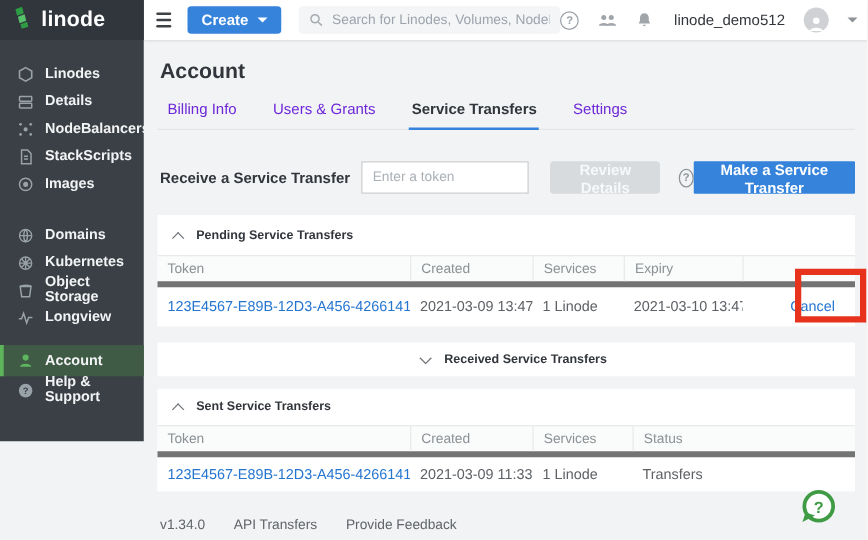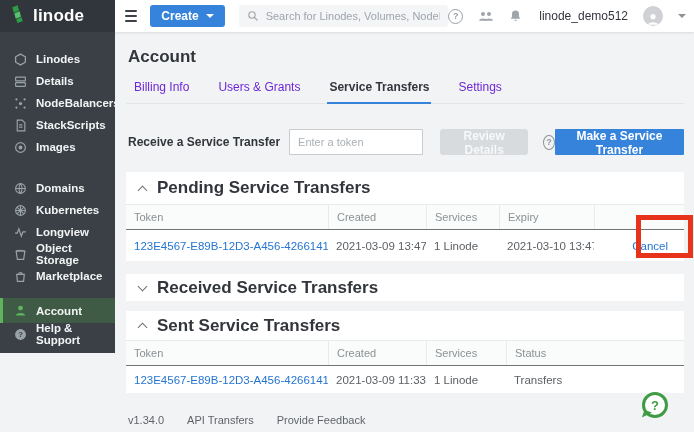--- a/index.html
+++ b/index.html
@@ -47,28 +47,28 @@
   .token-input { margin-left:9px; width:134px; height:26px; border:1px solid #cacdd0; background:#fff; padding:0 8px; font-size:11px; color:#32363c; font-family:inherit; }
   .token-input::placeholder { color:#aab0b6; }
   .btn-disabled { margin-left:17px; height:26px; padding:0 13px; background:#d7dbde; color:#f7f8f9; border:none; border-radius:3px; font-size:12px; font-weight:bold; font-family:inherit; cursor:default; }
   .help-q { margin-left:15px; width:15px; height:15px; border-radius:50%; border:1.5px solid #8e9398; color:#8e9398; font-size:9px; font-weight:bold; display:flex; align-items:center; justify-content:center; cursor:pointer; }
   .btn-primary { margin-left:auto; height:26px; padding:0 14px; background:#3683dc; color:#fff; border:none; border-radius:1px; font-size:12px; font-weight:bold; font-family:inherit; cursor:pointer; }
 
   .card { background:#fff; margin-top:13px; }
   .card.mt1 { margin-top:16px; }
   .card.mt2 { margin-top:10px; }
   .card-head { display:flex; align-items:center; height:32px; padding-left:13px; gap:11px; cursor:pointer; }
-  .card-head.short { height:27px; }
+  .card-head.short { height:27px;justify-content:center; }
   .card-head.sent { height:29px; }
   .chev { width:7px; height:7px; border-left:1.5px solid #6e7378; border-bottom:1.5px solid #6e7378; display:inline-block; flex:0 0 auto; }
   .chev.up { transform:rotate(135deg); margin-top:4px; }
   .chev.down { transform:rotate(-45deg); margin-top:-3px; }
-  .card-title { font-size:17px; font-weight:bold; color:#32363c; }
-
-  .table-head { display:flex; align-items:center; height:26px; background:#fafbfb; border-top:1px solid #e8eaec; border-bottom:1px solid #737373; }
+  .card-title { font-size:10px; font-weight:bold; color:#32363c; }
+
+  .table-head { display:flex; align-items:center; height:26px; background:#fafbfb; border-top:1px solid #e8eaec; border-bottom:5px solid #737373; }
   .th { font-size:11px; color:#8b9195; padding-left:8px; height:100%; display:flex; align-items:center; }
   .th + .th { border-left:1px solid #e8eaec; }
   .table-row { display:flex; align-items:center; height:31px; background:#fff; }
   .table-row.sent-row { height:27px; }
   .td { font-size:11.5px; color:#5d6165; padding-left:8px; white-space:nowrap; overflow:hidden; }
   .link { color:#2575d0; text-decoration:none; cursor:pointer; }
   .c-token { width:202px; } .c-created { width:98px; } .c-services { width:73px; } .c-expiry { width:95px; }
   .c-action { flex:1; display:flex; justify-content:flex-end; padding-right:16px; }
   .s-token { width:202px; } .s-created { width:98px; } .s-services { width:80px; } .s-status { flex:1; }
 
@@ -162,42 +162,33 @@
             <svg width="13" height="13" viewBox="0 0 24 24" fill="none" stroke="currentColor" stroke-width="2">
               <circle cx="12" cy="12" r="9"></circle>
               <path d="M12 3v18M3 12h18M5.6 5.6l12.8 12.8M18.4 5.6L5.6 18.4"></path>
             </svg>
           </span>
         <span>Kubernetes</span>
       </div>
       <div class="nav-item">
         <span class="nicon">
             <svg width="13" height="13" viewBox="0 0 24 24" fill="none" stroke="currentColor" stroke-width="2.2">
-              <path d="M2 13h4l3-8 4.5 14 3-8H22"></path>
-            </svg>
-          </span>
-        <span>Longview</span>
-      </div>
-      <div class="nav-item">
-        <span class="nicon">
-            <svg width="13" height="13" viewBox="0 0 24 24" fill="none" stroke="currentColor" stroke-width="2.2">
               <path d="M4 6h16l-2.2 15H6.2z"></path>
               <path d="M4 6c0-2.5 16-2.5 16 0"></path>
             </svg>
           </span>
         <span>Object Storage</span>
       </div>
       <div class="nav-item">
         <span class="nicon">
             <svg width="13" height="13" viewBox="0 0 24 24" fill="none" stroke="currentColor" stroke-width="2.2">
-              <path d="M5 8h14l-1.3 13H6.3z"></path>
-              <path d="M8.8 8a3.2 3.2 0 016.4 0"></path>
-            </svg>
-          </span>
-        <span>Marketplace</span>
+              <path d="M2 13h4l3-8 4.5 14 3-8H22"></path>
+            </svg>
+          </span>
+        <span>Longview</span>
       </div>
       <div class="nav-gap2"></div>
       <div class="nav-item active">
         <span class="nicon">
             <svg width="13" height="13" viewBox="0 0 24 24" fill="currentColor">
               <circle cx="12" cy="7.5" r="4.5"></circle>
               <path d="M3.5 21c1.2-6 15.8-6 17 0z"></path>
             </svg>
           </span>
         <span>Account</span>

